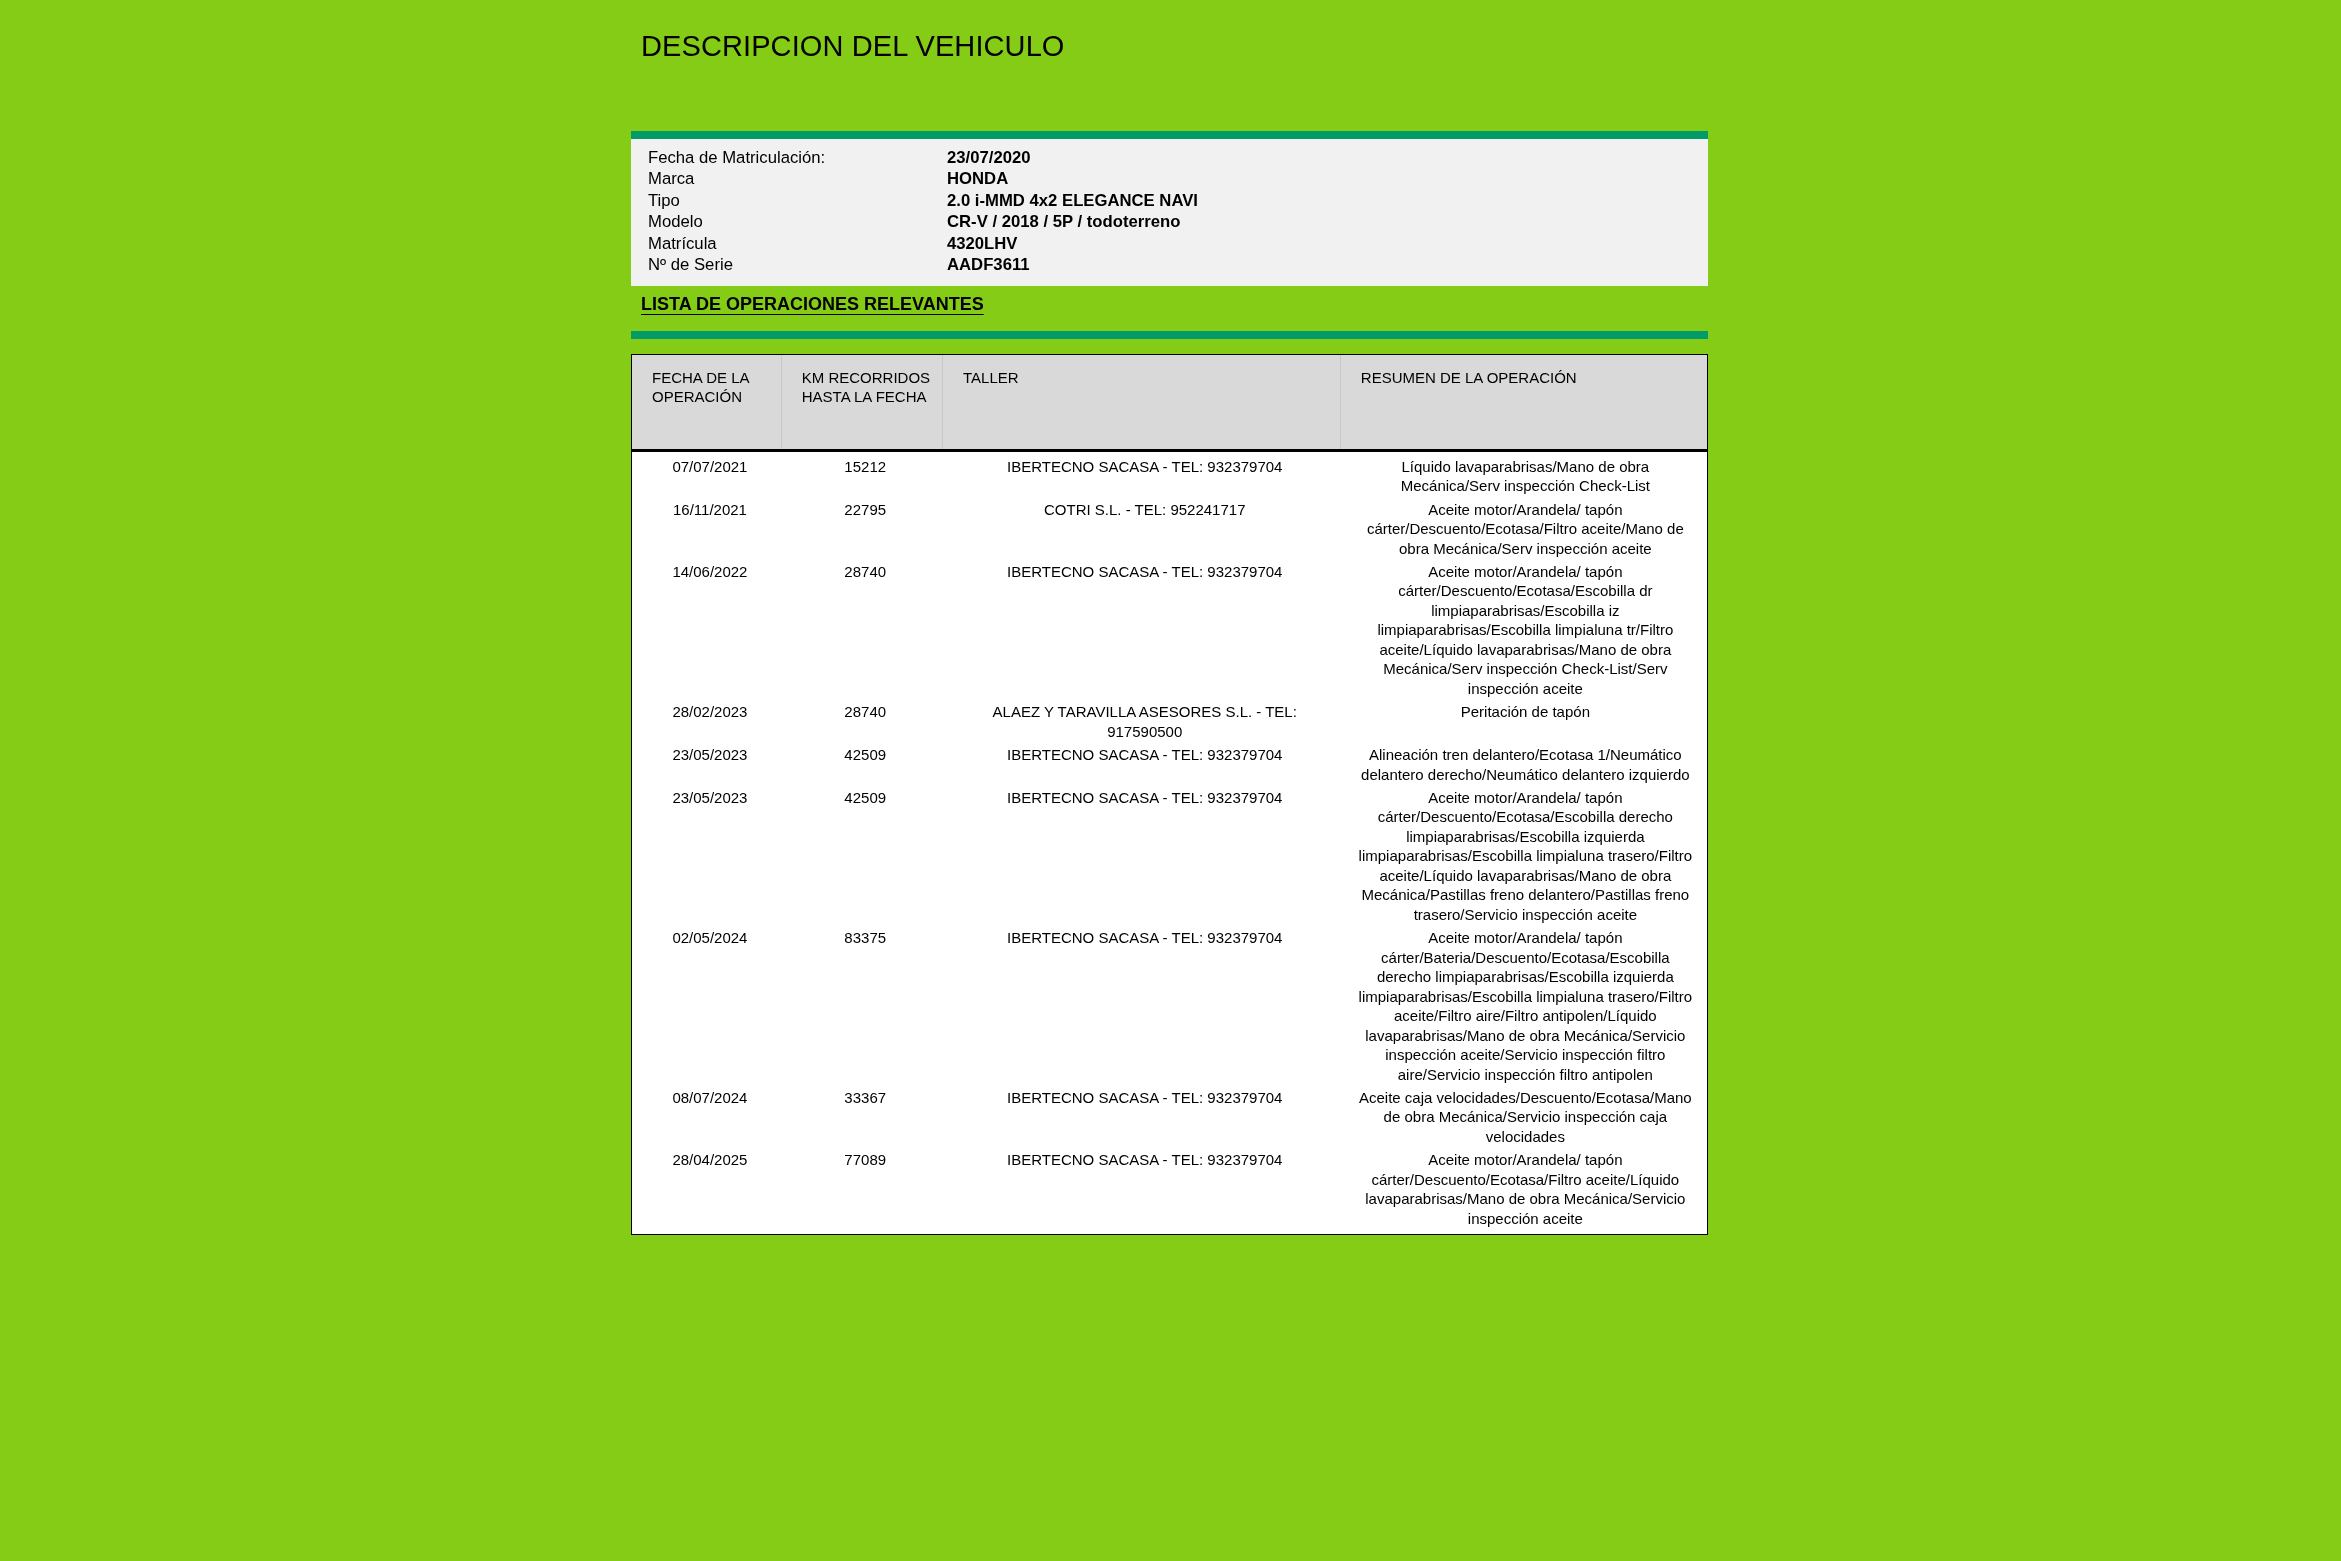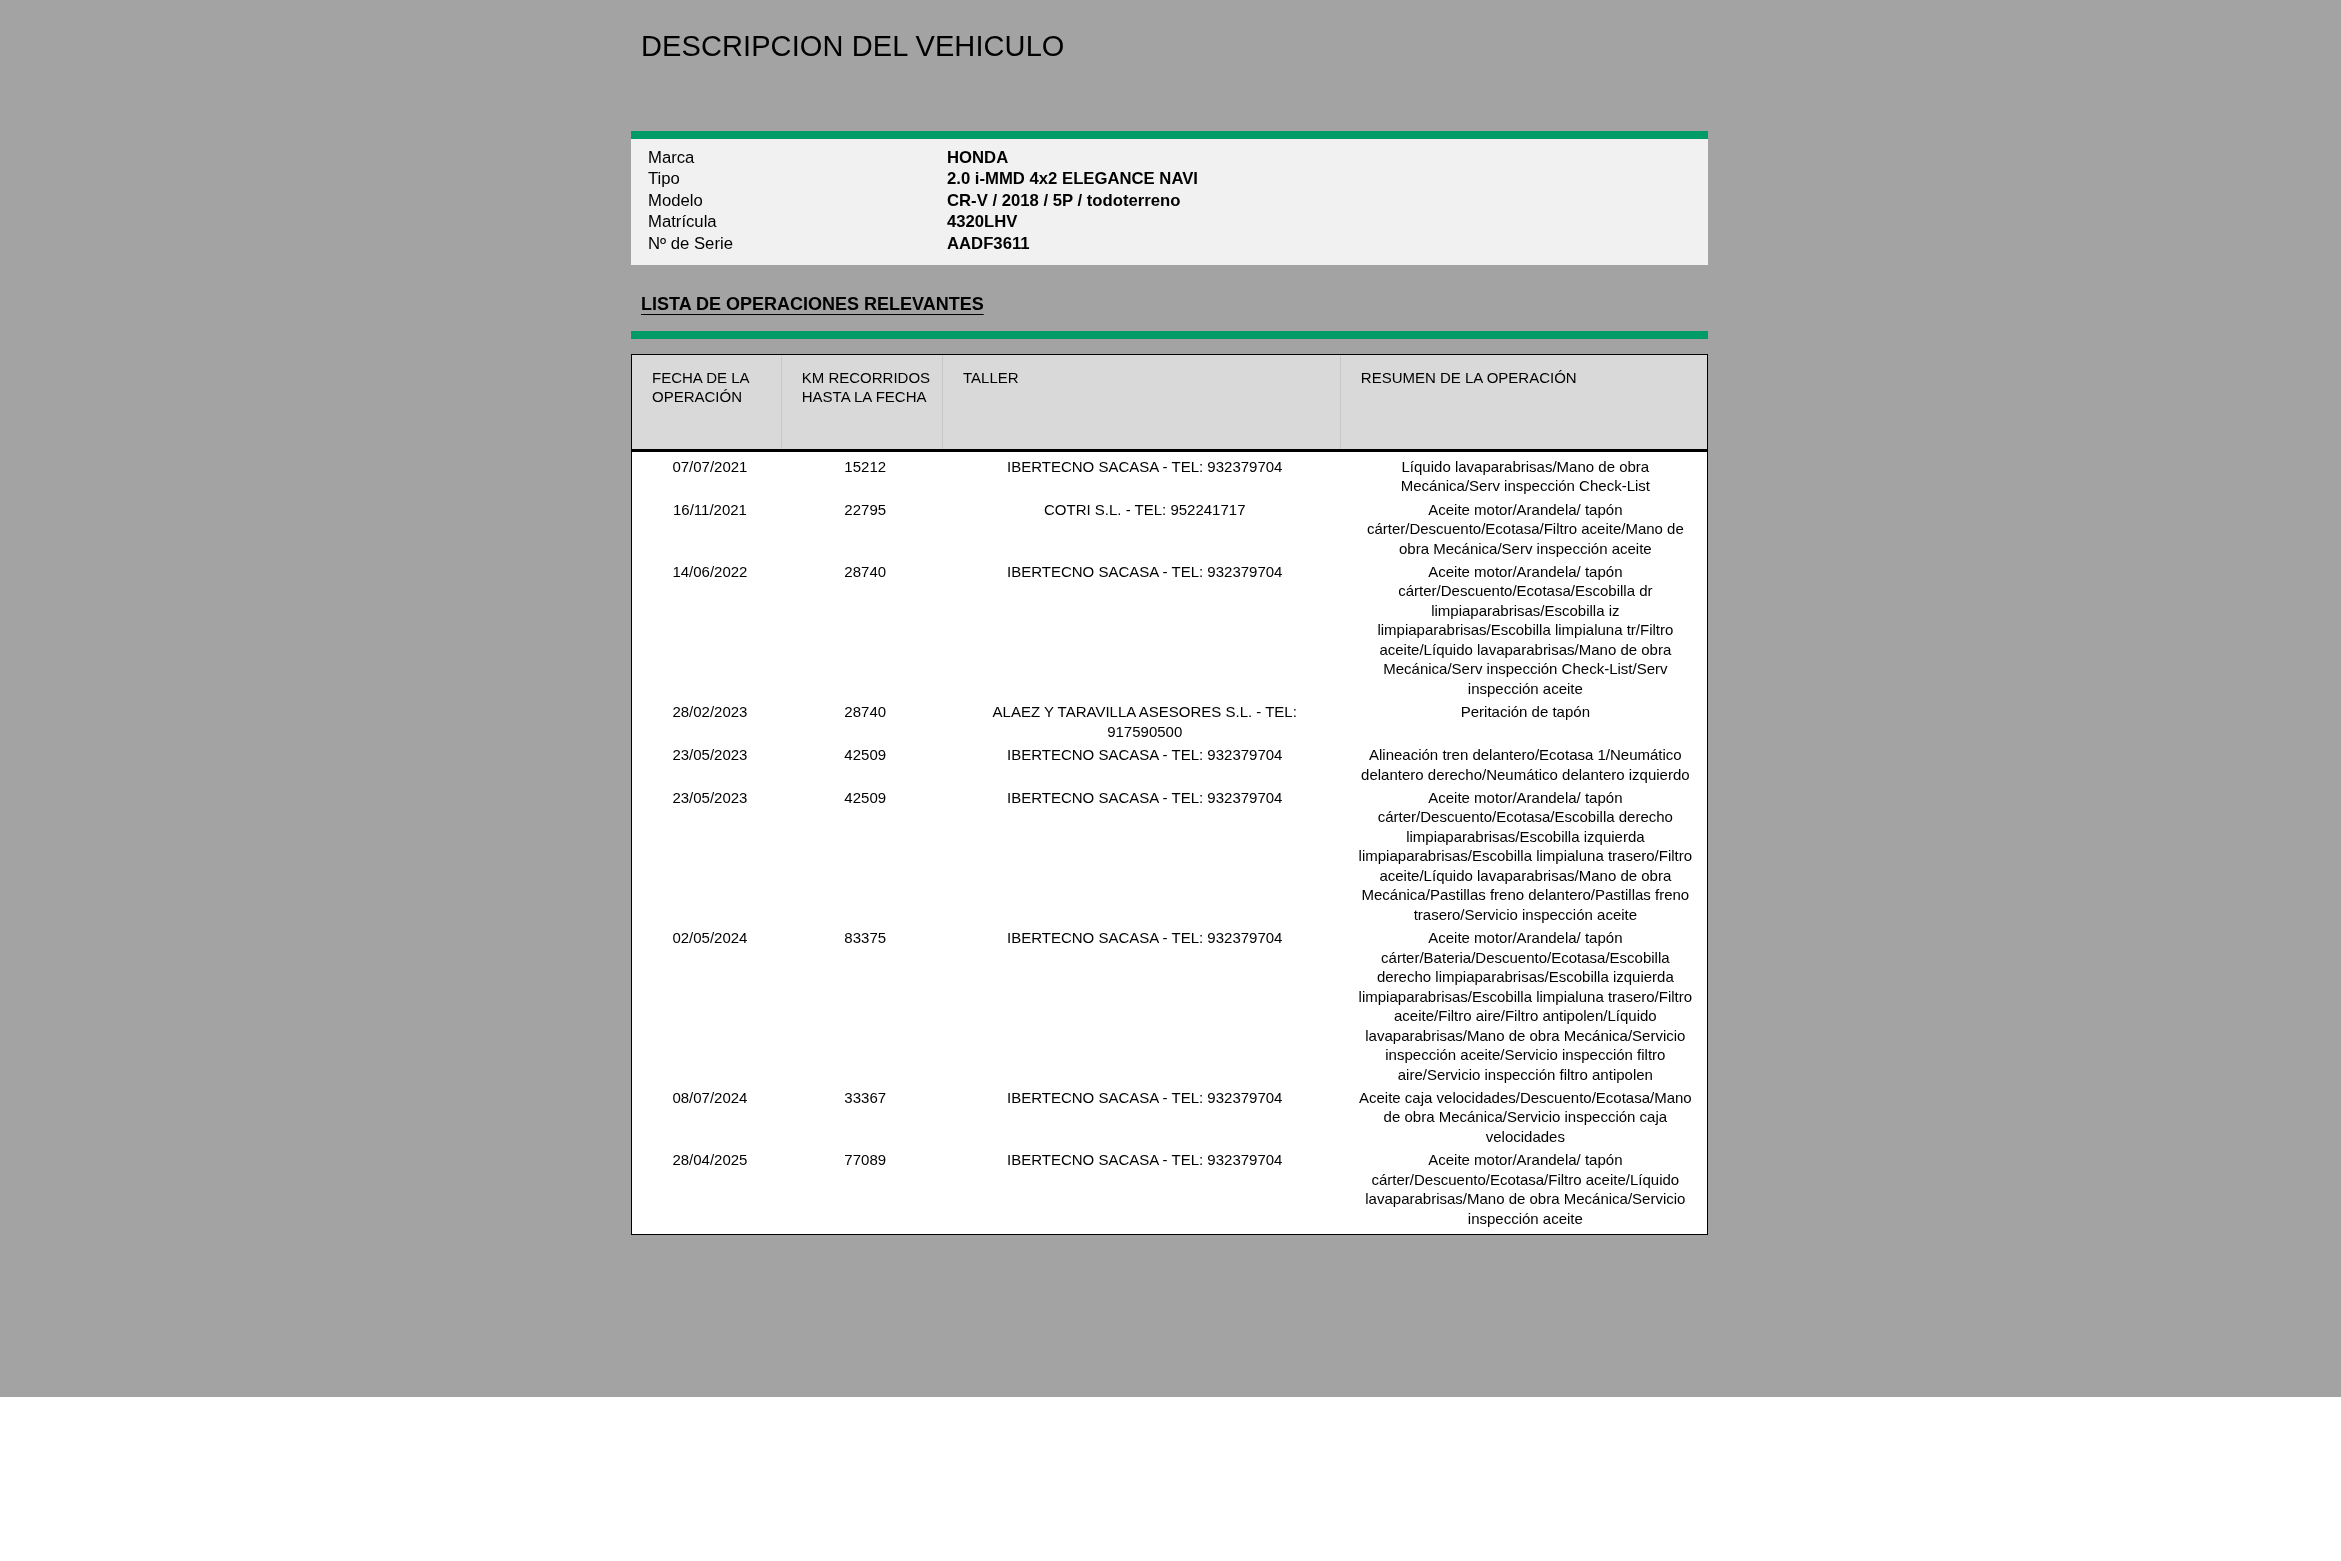--- a/index.html
+++ b/index.html
@@ -8,22 +8,22 @@
     padding: 0;
     background: #ffffff;
   }
   body {
     font-family: "Liberation Sans", sans-serif;
     color: #000000;
   }
   .page {
     position: relative;
     width: 2342px;
-    height: 1397px;
-    background: #a3a3a3;
+    height: 1561px;
+    background: #84cc16;
     overflow: hidden;
   }
 
   
   .doc-title {
     position: absolute;
     left: 641px;
     top: 30px;
     font-size: 29px;
     font-weight: normal;
@@ -149,20 +149,24 @@
 <body>
 
 <div class="page">
 
   <div class="doc-title">DESCRIPCION DEL VEHICULO</div>
 
   <div class="vehicle-block">
     <div class="green-bar"></div>
     <div class="vehicle-body">
 
+      <div class="vehicle-row">
+        <span class="vehicle-label">Fecha de Matriculación:</span>
+        <span class="vehicle-value">23/07/2020</span>
+      </div>
       <div class="vehicle-row">
         <span class="vehicle-label">Marca</span>
         <span class="vehicle-value">HONDA</span>
       </div>
       <div class="vehicle-row">
         <span class="vehicle-label">Tipo</span>
         <span class="vehicle-value">2.0 i-MMD 4x2 ELEGANCE NAVI</span>
       </div>
       <div class="vehicle-row">
         <span class="vehicle-label">Modelo</span>

